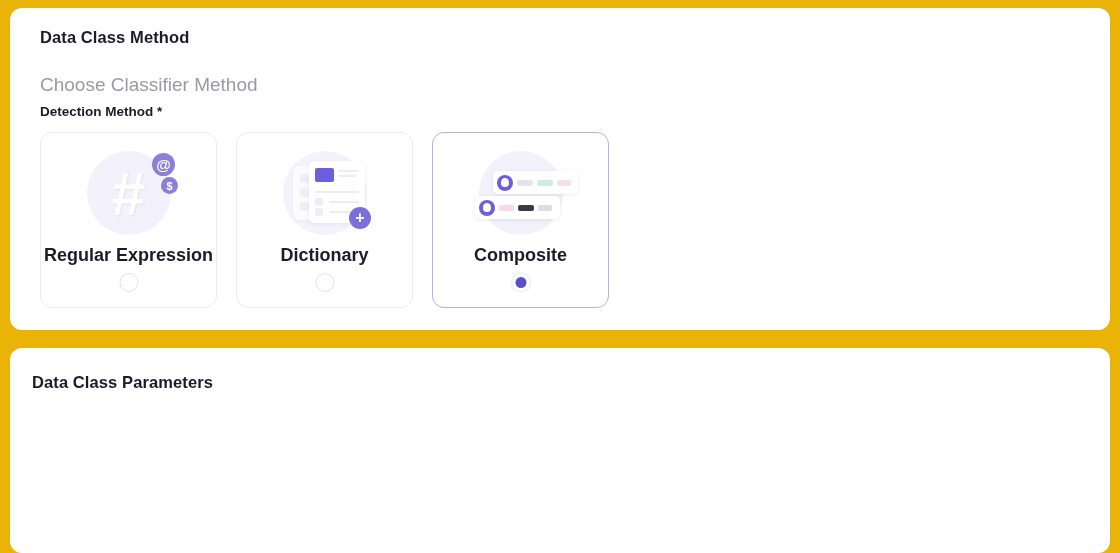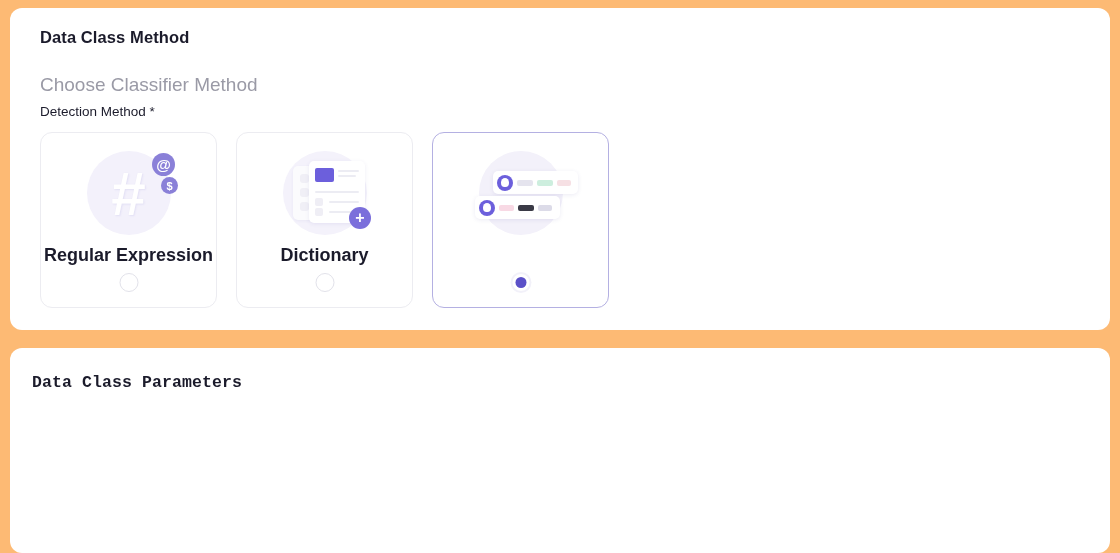--- a/index.html
+++ b/index.html
@@ -2,48 +2,48 @@
 <html><head>
 <meta charset="utf-8">
 <style>
   * { box-sizing: border-box; margin: 0; padding: 0; }
   html, body {
     width: 1120px; height: 553px;
     background: #f0f0f2;
     font-family: "Liberation Sans", sans-serif;
     overflow: hidden;
   }
-  .page { width: 1120px; height: 553px; background: #fdba74; position: relative; }
+  .page { width: 1120px; height: 553px; background: #eab308; position: relative; }
 
   .card {
     background: #ffffff;
     border-radius: 12px;
     position: absolute;
     left: 10px;
     width: 1100px;
   }
   #card-method { top: 8px; height: 322px; }
-  #card-params { top: 348px; height: 205px; font-family: Liberation Mono, monospace; }
+  #card-params { top: 348px; height: 205px; }
 
   .section-title {
     font-size: 16.5px;
     font-weight: bold;
     color: #1b1b2b;
     letter-spacing: .1px;
   }
   #card-method .section-title { position: absolute; left: 30px; top: 20px; }
   #card-params .section-title { position: absolute; left: 22px; top: 25px; }
 
   .subtitle {
     position: absolute; left: 30px; top: 66px;
     font-size: 19px; color: #9a9aa6;
   }
   .field-label {
     position: absolute; left: 30px; top: 96px;
-    font-size: 13.5px; font-weight: normal; color: #1b1b2b;
+    font-size: 13.5px; font-weight: bold; color: #1b1b2b;
   }
 
   
   .methods { position: absolute; left: 30px; top: 124px; display: flex; gap: 19px; }
   .method {
     width: 177px; height: 176px;
     background: #ffffff;
     border: 1px solid #ececf1;
     border-radius: 12px;
     position: relative;
@@ -211,20 +211,21 @@
               <div class="bar g2"></div>
               <div class="bar g3"></div>
           </div>
           <div class="row-item row-bot">
             <div class="avatar"></div>
             <div class="bar p1"></div>
               <div class="bar p2"></div>
               <div class="bar p3"></div>
           </div>
         </div>
+        <div class="method-label">Composite</div>
         <div class="radio on"></div>
       </div>
 
     </div>
   </div>
 
   <div class="card" id="card-params">
 
     <div class="section-title">Data Class Parameters</div>
 

